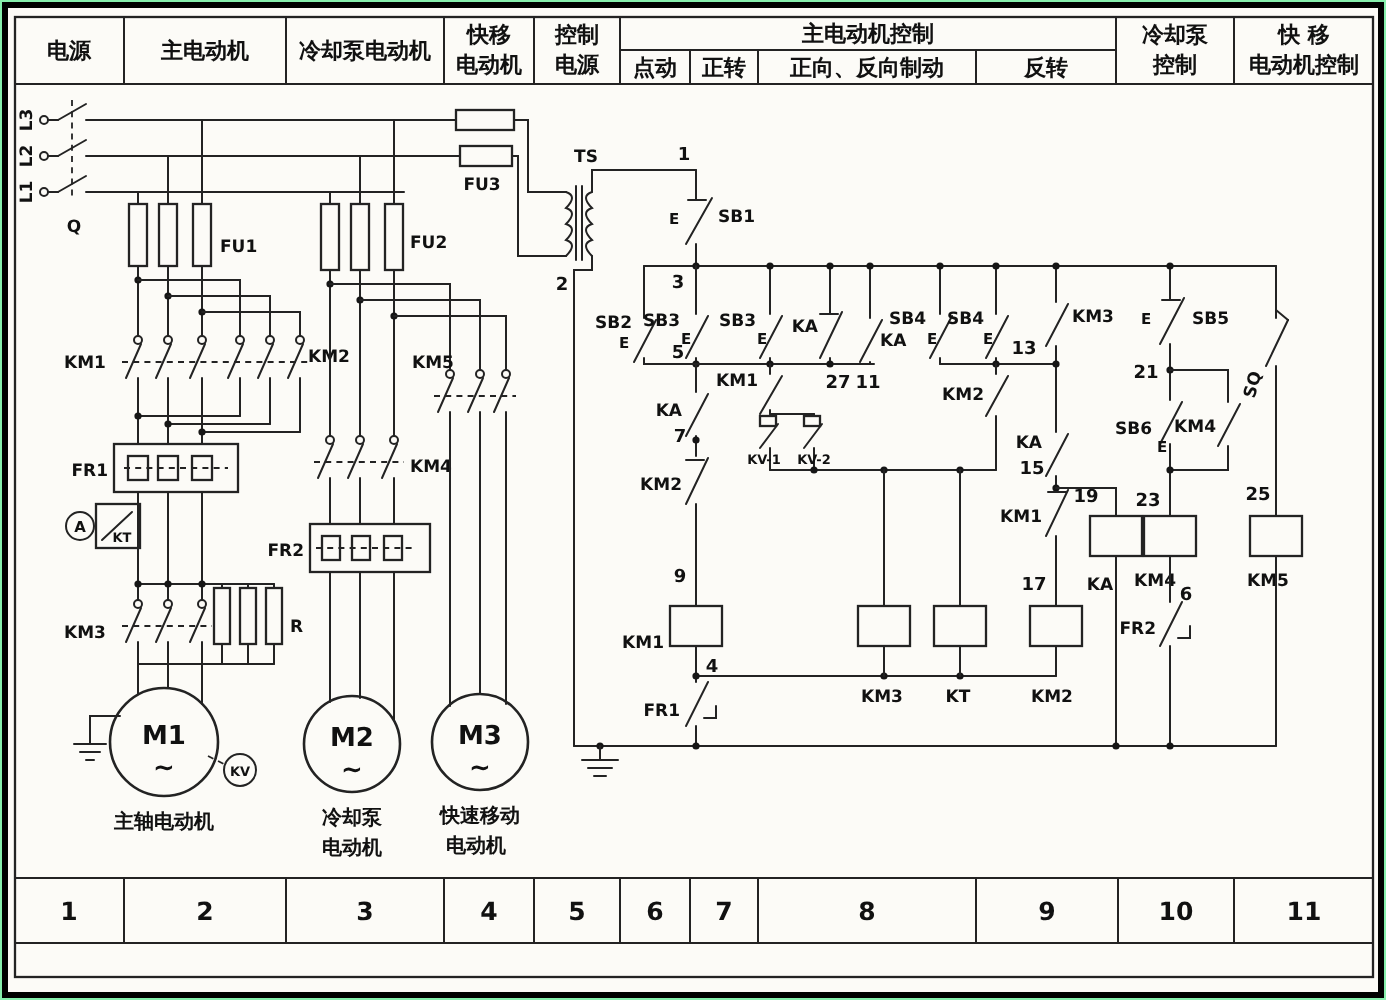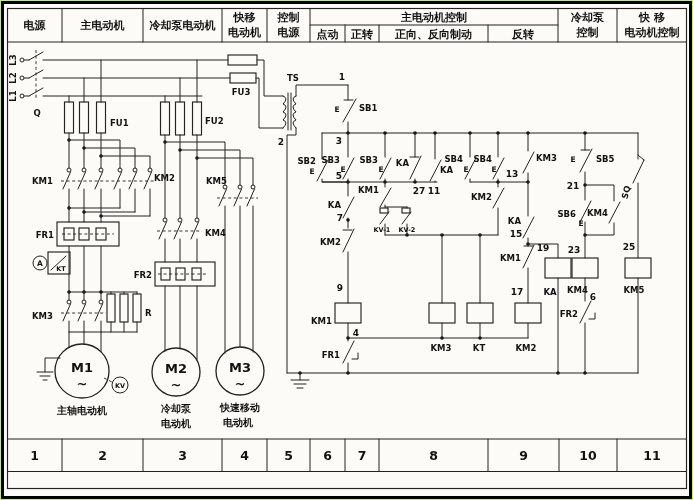--- a/index.html
+++ b/index.html
@@ -1,16 +1,16 @@
 <!DOCTYPE html>
 <html><head>
 <meta charset="utf-8">
 <style>
   html,body{margin:0;padding:0;background:#d9d9d9;}
-  .sheet{width:693px;height:500px;background:#bef264;position:relative;font-family:"DejaVu Sans","Liberation Sans",sans-serif;}
+  .sheet{width:693px;height:500px;background:#86efac;position:relative;font-family:"DejaVu Sans","Liberation Sans",sans-serif;}
   svg{display:block;}
   .w{stroke:#232323;stroke-width:1;fill:none;stroke-linecap:round;}
   .wt{stroke:#232323;stroke-width:1.3;fill:none;}
   .dash{stroke:#232323;stroke-width:0.9;fill:none;stroke-dasharray:3 2.6;}
   .box{fill:none;stroke:#232323;stroke-width:1.15;}
   .dot{fill:#161616;stroke:none;}
   .term{fill:none;stroke:#232323;stroke-width:1;}
   text{fill:#111;}
   .hdr{font-size:11px;font-weight:600;text-anchor:middle;}
   .bnum{font-size:12.5px;font-weight:700;text-anchor:middle;}

